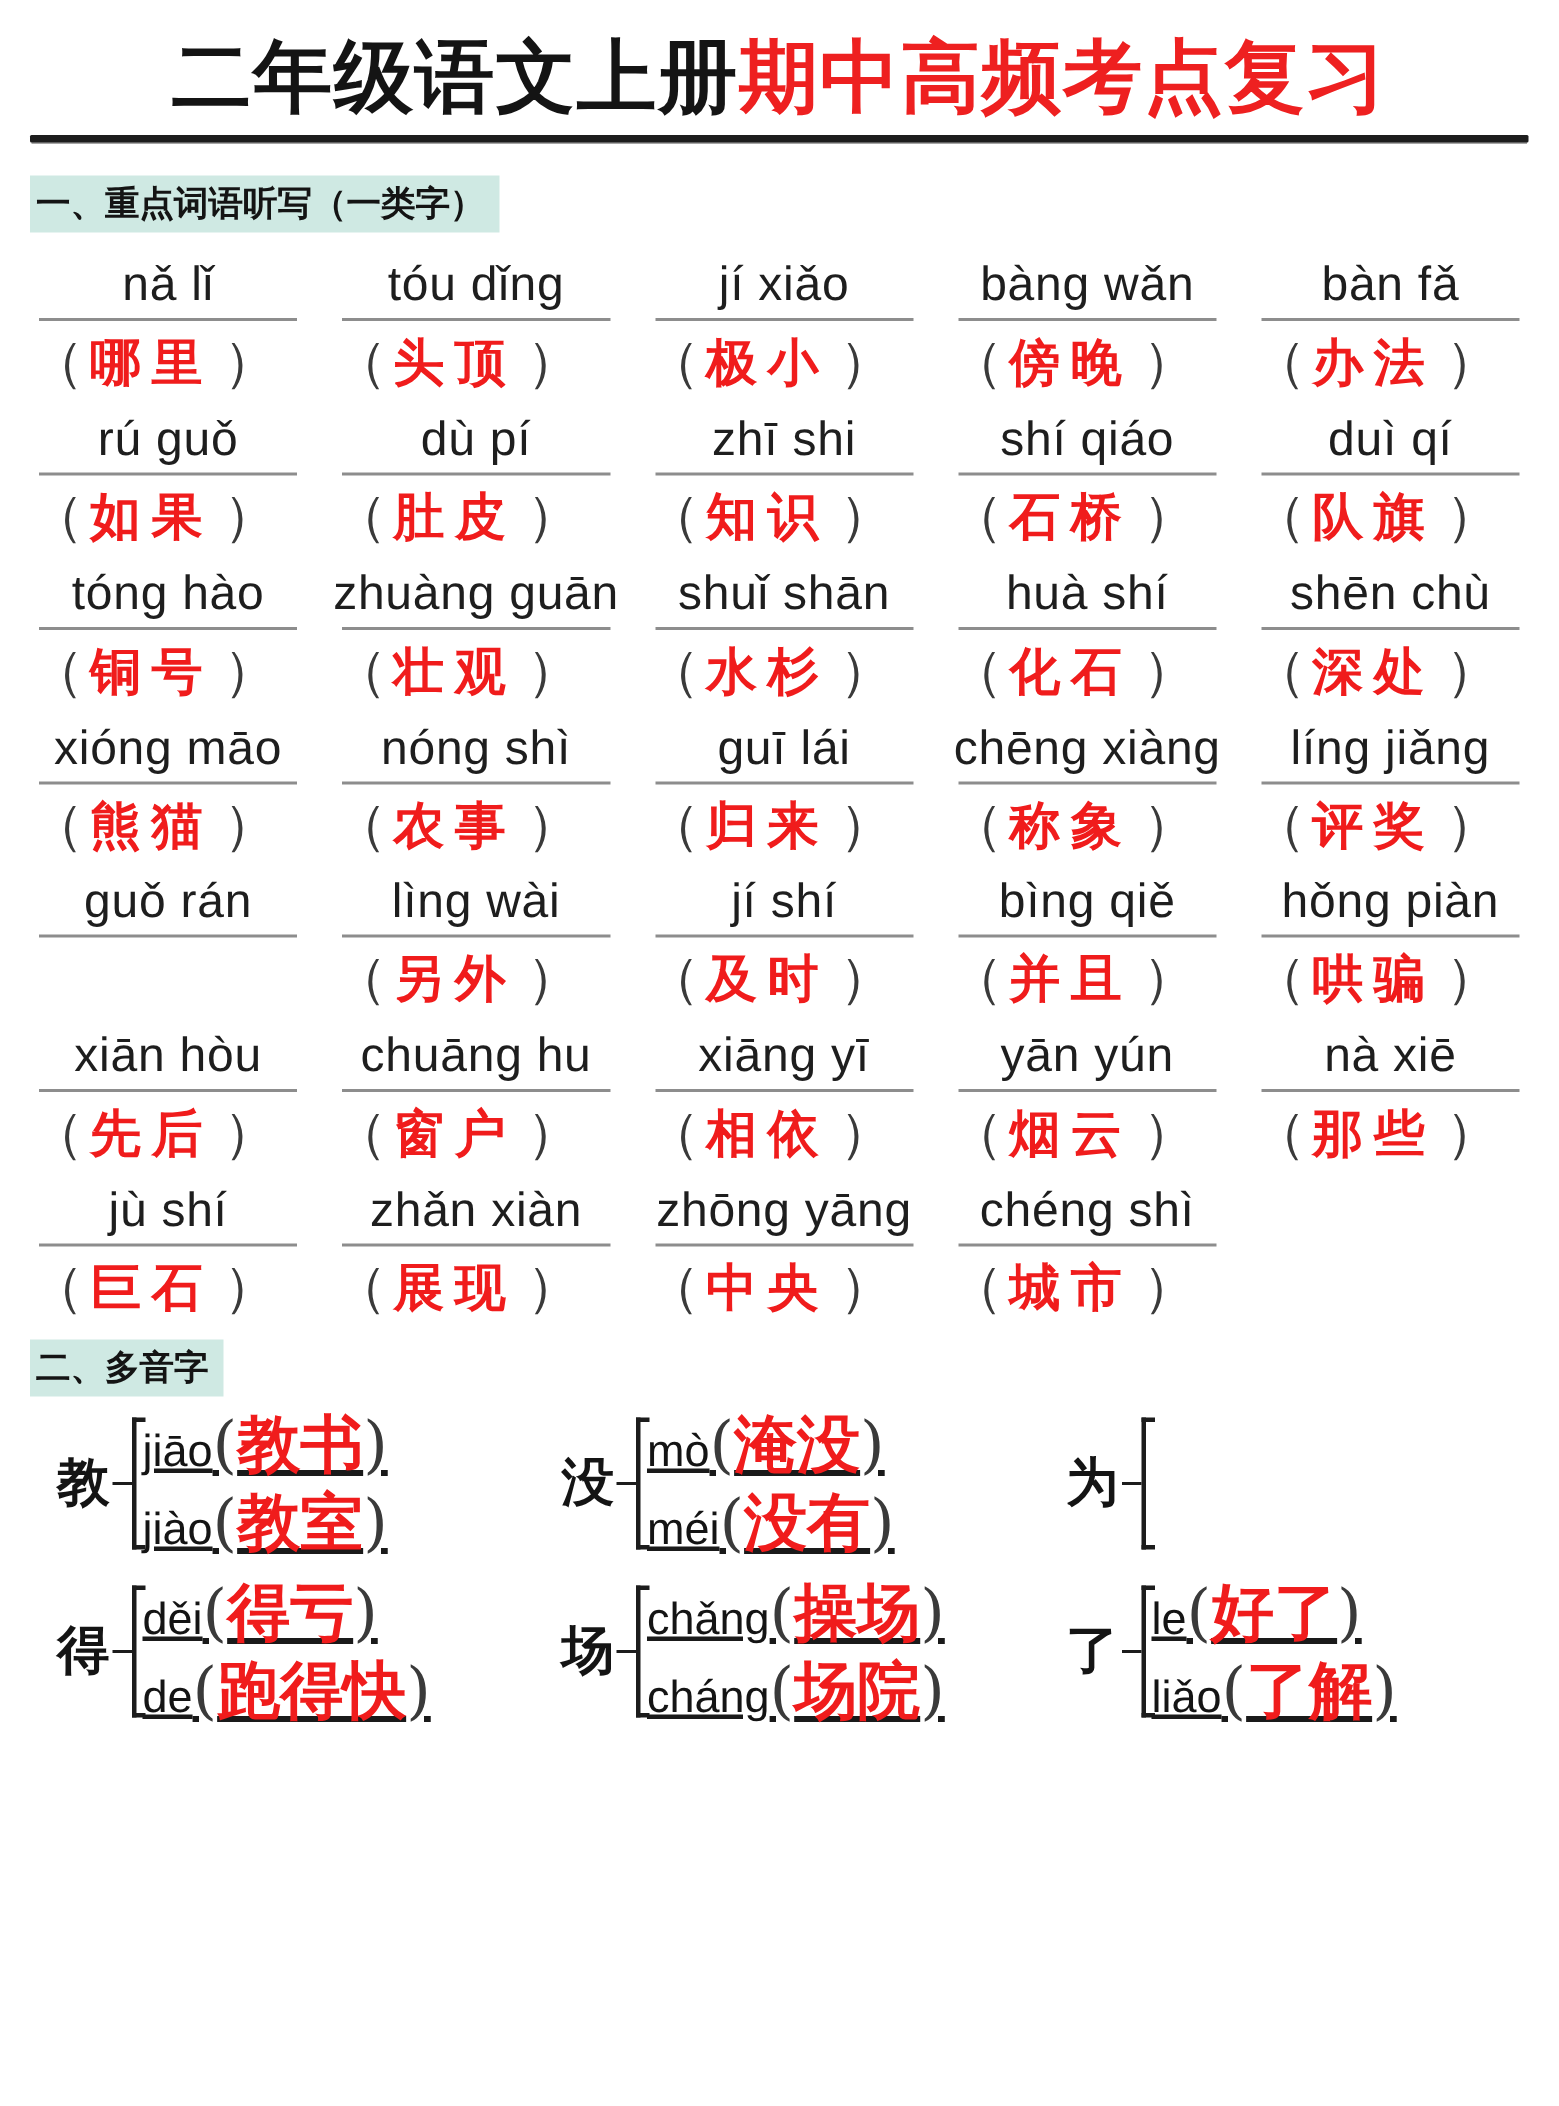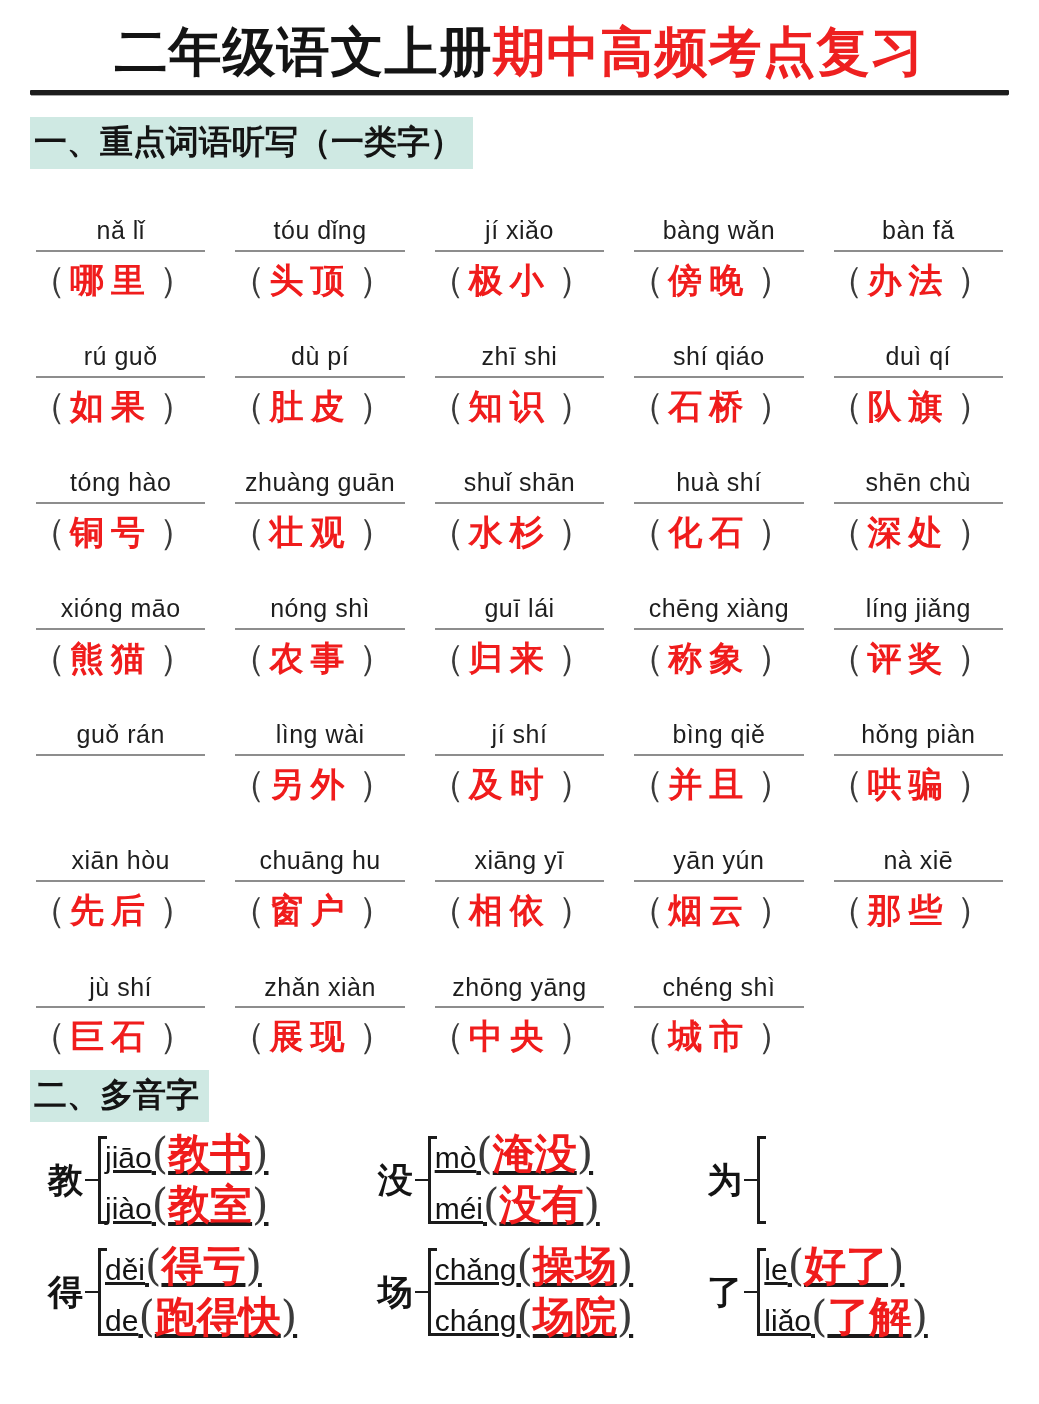--- a/index.html
+++ b/index.html
@@ -13,21 +13,21 @@
     height: 1404px;
     font-family: "Liberation Sans", "DejaVu Sans", sans-serif;
     color: #1a1a1a;
     overflow: hidden;
     position: relative;
   }
   .page {
     width: 1039px;
     height: 1404px;
     box-sizing: border-box;
-    padding: 0 30px;
+    padding: 0 20px;
     position: relative;
   }
 
   
   .title-block {
     padding-top: 18px;
   }
   .title {
     text-align: center;
     font-family: "DejaVu Serif", "Liberation Serif", serif;
@@ -45,21 +45,21 @@
     height: 5px;
     background: #1d1d1d;
     border-radius: 1px;
     box-shadow: 0 2px 0 -1px rgba(0,0,0,0.35);
   }
 
   
   .section-head {
     display: inline-block;
     font-family: "DejaVu Serif", "Liberation Serif", serif;
-    font-size: 33px;
+    font-size: 23px;
     font-weight: 700;
     color: #141414;
     background: #cfe9e3;
     padding: 3px 10px 4px 4px;
     white-space: nowrap;
   }
   .sec1-wrap { margin-top: 22px; }
   .sec2-wrap { margin-top: 6px; }
 
   
@@ -68,27 +68,26 @@
     display: grid;
     grid-template-columns: repeat(5, 1fr);
     column-gap: 18px;
     row-gap: 0px;
   }
   .word-cell {
     padding-top: 2px;
   }
   .pinyin {
     text-align: center;
-    font-size: 25px;
+    font-size: 32px;
     color: #1e1e1e;
     letter-spacing: 0.5px;
     line-height: 1.25;
     white-space: nowrap;
     font-family: "Liberation Sans", "DejaVu Sans", sans-serif;
-    margin-top: 32px;
   }
   .rule {
     height: 2px;
     background: #8d8d8d;
     margin: 3px 6px 0 6px;
   }
   .answer {
     text-align: left;
     font-family: "DejaVu Serif", "Liberation Serif", serif;
     font-size: 34px;

